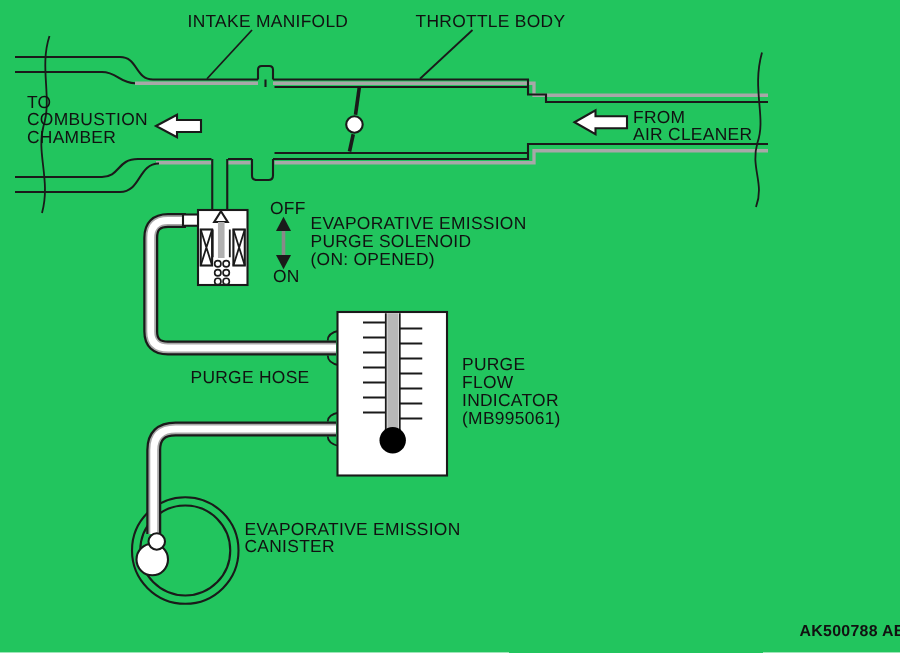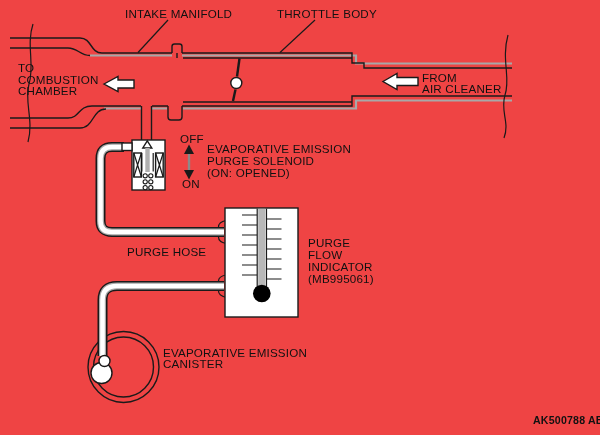--- a/index.html
+++ b/index.html
@@ -1,16 +1,16 @@
 <!DOCTYPE html>
 <html><head>
 <meta charset="utf-8">
 <style>
   html,body{margin:0;padding:0;background:#fff;}
-  .page{position:relative;width:600px;height:435px;background:#ef4444;overflow:hidden;
+  .page{position:relative;width:600px;height:435px;background:#22c55e;overflow:hidden;
         font-family:"Liberation Sans",sans-serif;}
   svg{position:absolute;left:0;top:0;}
   .blk{stroke:#1a1a1a;stroke-width:1.4;fill:none;}
   .blk-thin{stroke:#1a1a1a;stroke-width:1.2;fill:none;}
   .shade{stroke:#a8a8a8;stroke-width:2.2;fill:none;}
   .wfill{fill:#ffffff;stroke:#1a1a1a;stroke-width:1.4;}
   .lbl{font-size:11.6px;fill:#111;letter-spacing:.2px;}
   .code{font-size:10.6px;font-weight:bold;fill:#111;letter-spacing:.2px;}
 </style>
 </head>

